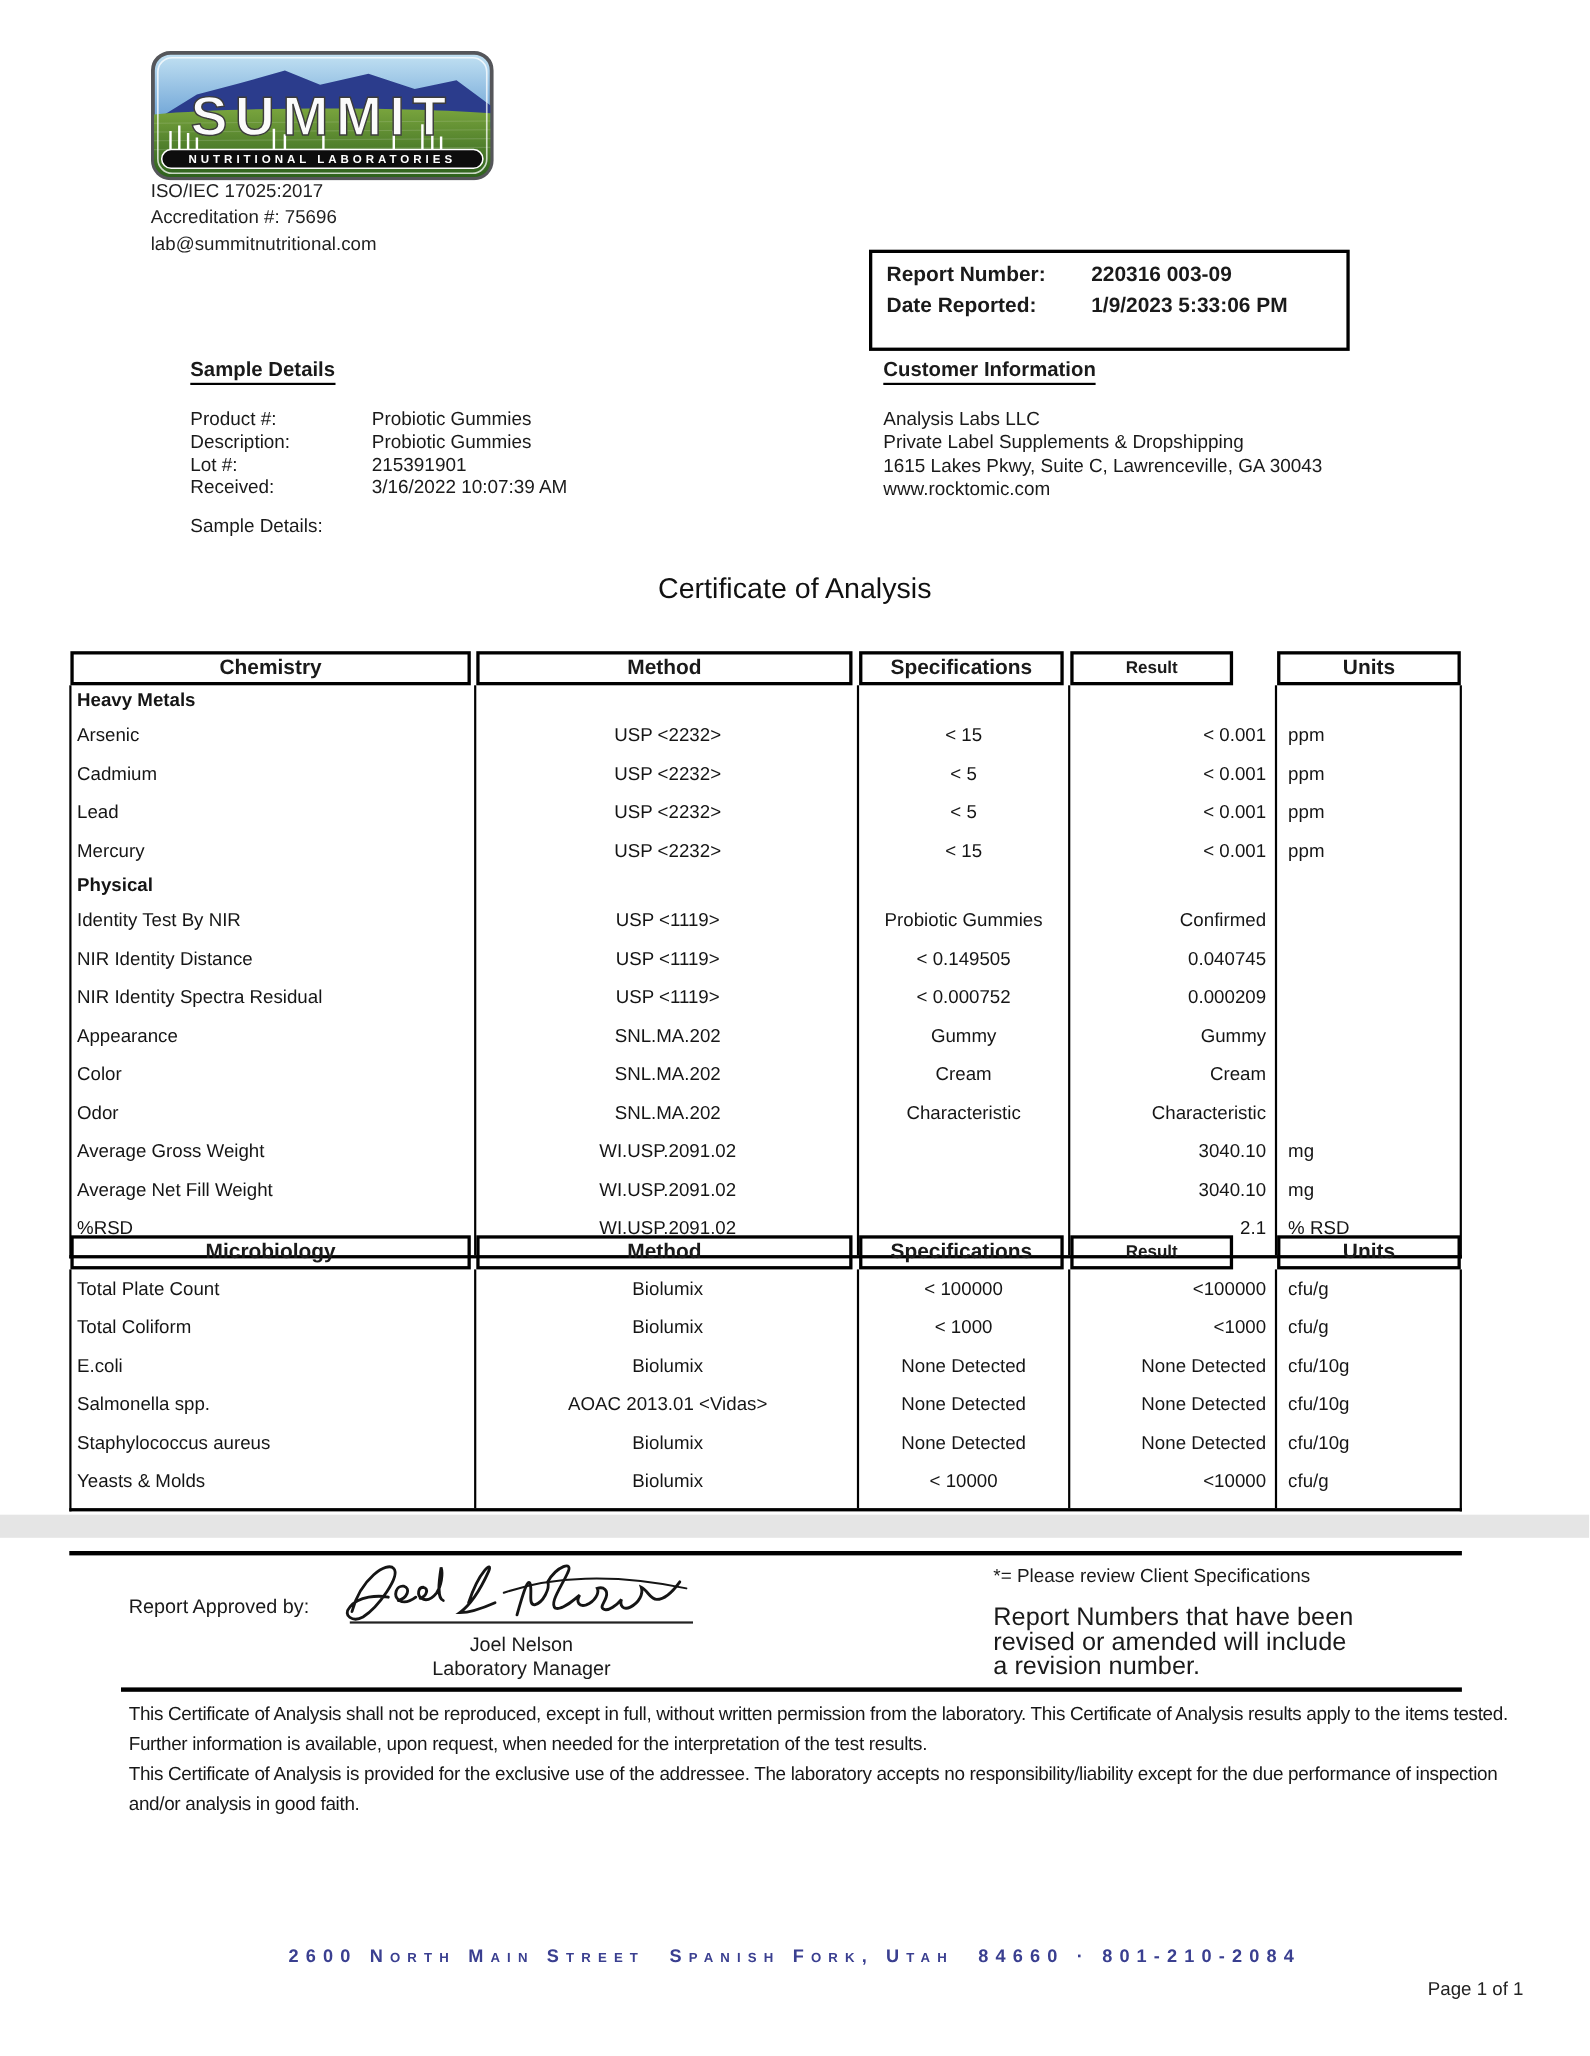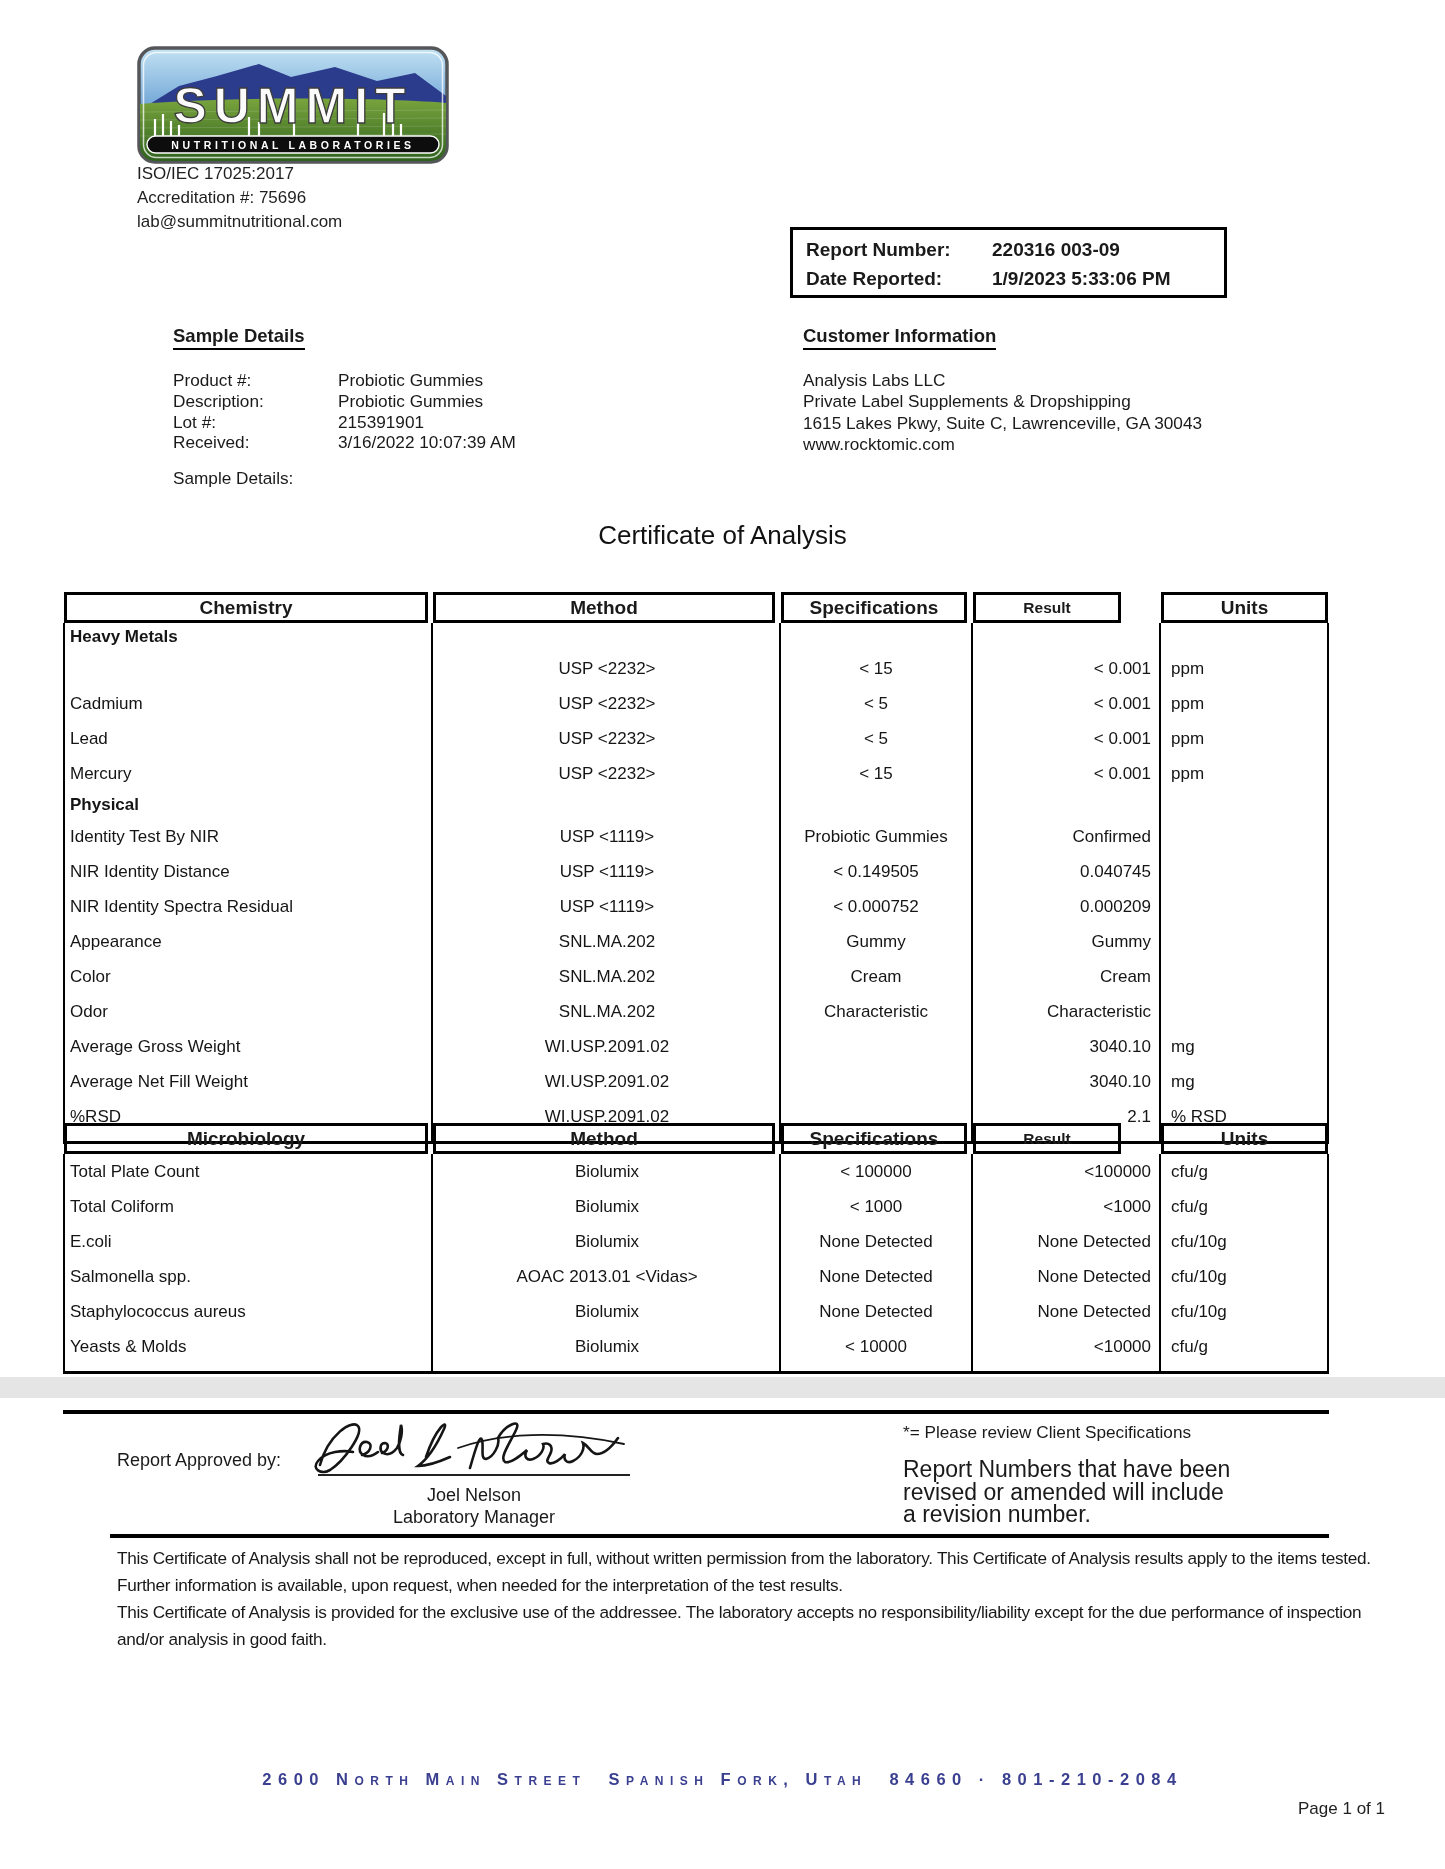--- a/index.html
+++ b/index.html
@@ -4,21 +4,21 @@
 <style>
   html,body{margin:0;padding:0;background:#fff;}
   .page{position:relative;width:1445px;height:1869px;background:#fff;overflow:hidden;
         font-family:"Liberation Sans", sans-serif;color:#1a1a1a;}
   .abs{position:absolute;}
 
   
   .accr{left:137px;top:162px;font-size:17px;line-height:24px;color:#1f1f1f;}
 
   
-  .rbox{left:790px;top:227px;width:437px;height:71px;border:3px solid #000;box-sizing:border-box;
+  .rbox{left:790px;top:227px;width:437px;height:92px;border:3px solid #000;box-sizing:border-box;
         padding:5px 0 0 13px;}
   .rrow{display:flex;line-height:29px;font-size:19px;font-weight:bold;}
   .rlab{width:186px;}
 
   
   .blk-h{display:inline-block;font-size:18.5px;font-weight:bold;border-bottom:2.5px solid #000;
          padding-bottom:1px;margin-bottom:20px;}
   .srow{display:flex;font-size:17.2px;line-height:20.8px;}
   .srow .lab{width:165px;}
   .cust-line{font-size:17.2px;line-height:21.3px;}
@@ -181,20 +181,21 @@
       <div class="vline v2"></div>
       <div class="vline v3"></div>
     <div class="trow section">
           <div class="cell c-name">Heavy Metals</div>
           <div class="cell c-method"></div>
           <div class="cell c-spec"></div>
           <div class="cell c-result"></div>
           <div class="cell c-units"></div>
         </div>
         <div class="trow">
+          <div class="cell c-name">Arsenic</div>
           <div class="cell c-method">USP &lt;2232&gt;</div>
           <div class="cell c-spec">&lt; 15</div>
           <div class="cell c-result">&lt; 0.001</div>
           <div class="cell c-units">ppm</div>
         </div>
         <div class="trow">
           <div class="cell c-name">Cadmium</div>
           <div class="cell c-method">USP &lt;2232&gt;</div>
           <div class="cell c-spec">&lt; 5</div>
           <div class="cell c-result">&lt; 0.001</div>

